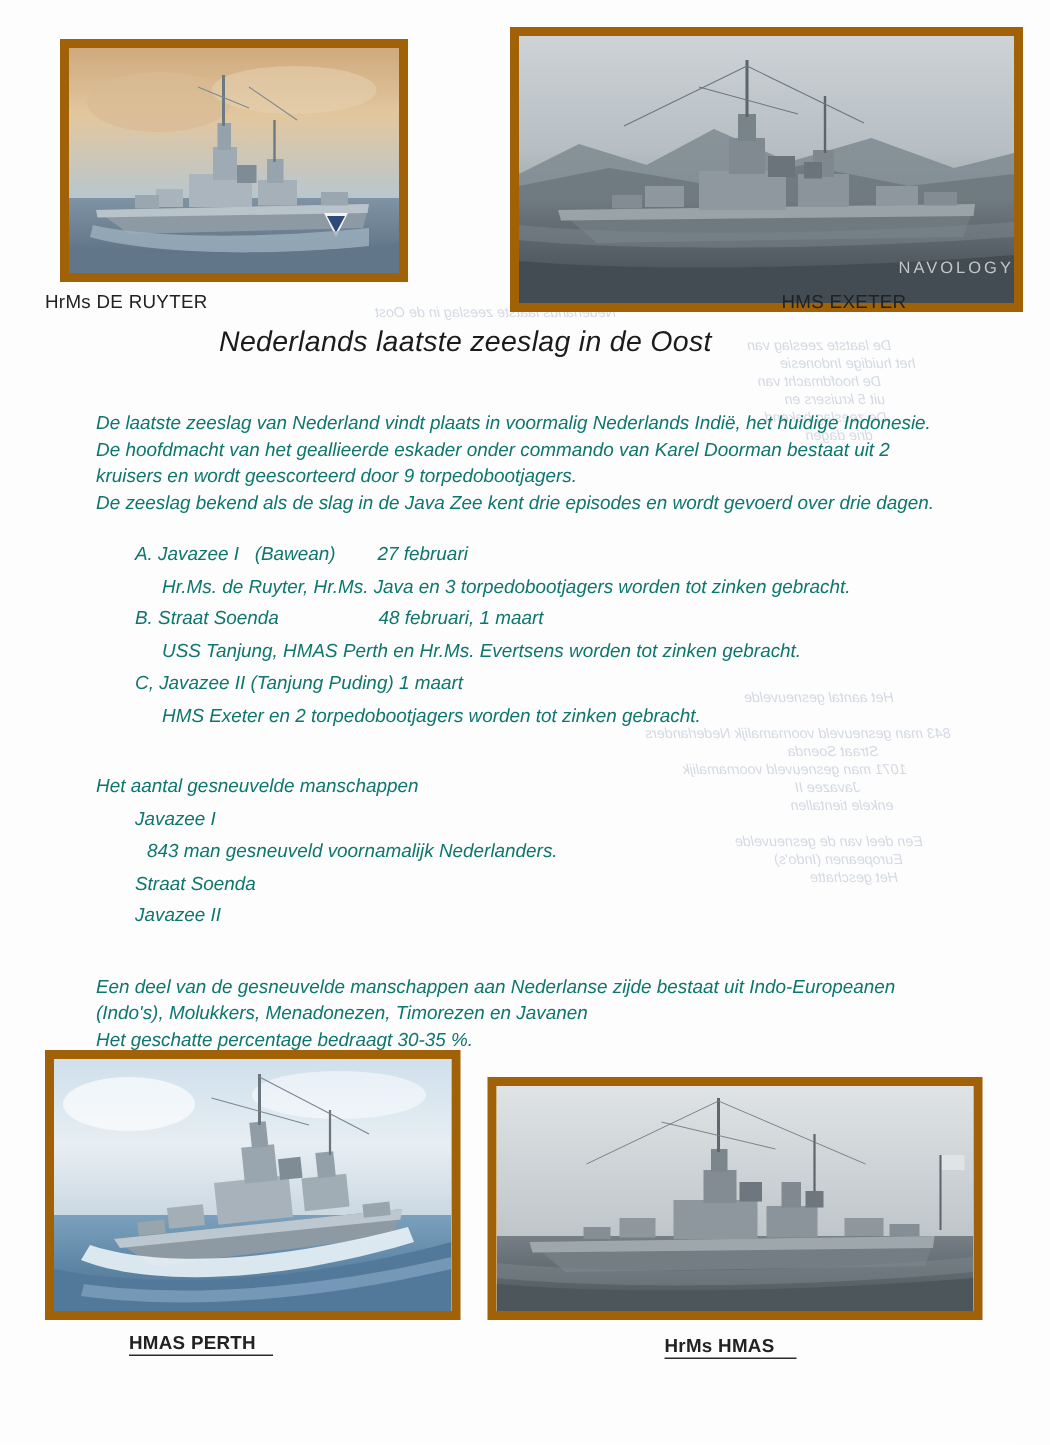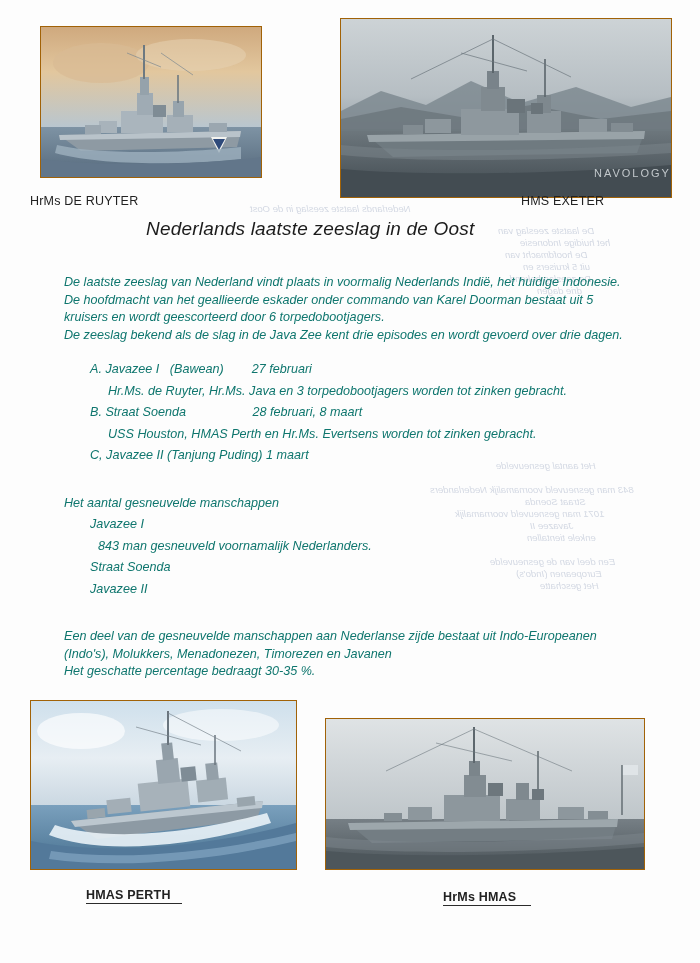--- a/index.html
+++ b/index.html
@@ -27,21 +27,21 @@
     position: absolute;
     top: 18px;
     left: 40px;
     width: 630px;
     height: 165px;
   }
 
   .photo {
     position: absolute;
     overflow: hidden;
-    border: 1px solid #a16207;
+    border: 6px solid #a16207;
   }
 
   .photo svg { display: block; }
 
   #photo-deruyter {
     left: 0px;
     top: 8px;
     width: 220px;
     height: 150px;
   }
@@ -258,39 +258,40 @@
     </div>
   </div>
 
   <div class="caption" id="caption-deruyter">HrMs DE RUYTER</div>
   <div class="caption" id="caption-exeter">HMS EXETER</div>
 
   <div id="doc-title">Nederlands laatste zeeslag in de Oost</div>
 
   <div class="body-block">
     <p>De laatste zeeslag van Nederland vindt plaats in voormalig Nederlands Indië, het huidige Indonesie.</p>
-    <p>De hoofdmacht van het geallieerde eskader onder commando van Karel Doorman bestaat uit 5 kruisers en wordt geescorteerd door 6 torpedobootjagers.</p>
+    <p>De hoofdmacht van het geallieerde eskader onder commando van Karel Doorman bestaat uit 2 kruisers en wordt geescorteerd door 9 torpedobootjagers.</p>
     <p>De zeeslag bekend als de slag in de Java Zee kent drie episodes en wordt gevoerd over drie dagen.</p>
 
     <div class="gap"></div>
 
     <ul class="list">
       <li class="indent-1">
         <span class="twocol"><span>A. Javazee I   (Bawean)</span>        <span>27 februari</span></span>
       </li>
       <li class="indent-2">Hr.Ms. de Ruyter, Hr.Ms. Java en 3 torpedobootjagers worden tot zinken gebracht.</li>
 
       <li class="indent-1">
-        <span class="twocol"><span>B. Straat Soenda</span>                   <span>28 februari, 8 maart</span></span>
+        <span class="twocol"><span>B. Straat Soenda</span>                   <span>48 februari, 1 maart</span></span>
       </li>
-      <li class="indent-2">USS Houston, HMAS Perth en Hr.Ms. Evertsens worden tot zinken gebracht.</li>
+      <li class="indent-2">USS Tanjung, HMAS Perth en Hr.Ms. Evertsens worden tot zinken gebracht.</li>
 
       <li class="indent-1">
         <span>C, Javazee II (Tanjung Puding) 1 maart</span>
       </li>
+      <li class="indent-2">HMS Exeter en 2 torpedobootjagers  worden tot zinken gebracht.</li>
     </ul>
 
     <div class="gap"></div>
     <div class="gap"></div>
 
     <p>Het aantal gesneuvelde manschappen</p>
     <ul class="list">
       <li class="section-head">Javazee I</li>
       <li class="section-line">843 man gesneuveld voornamalijk Nederlanders.</li>
       <li class="section-head">Straat Soenda</li>

